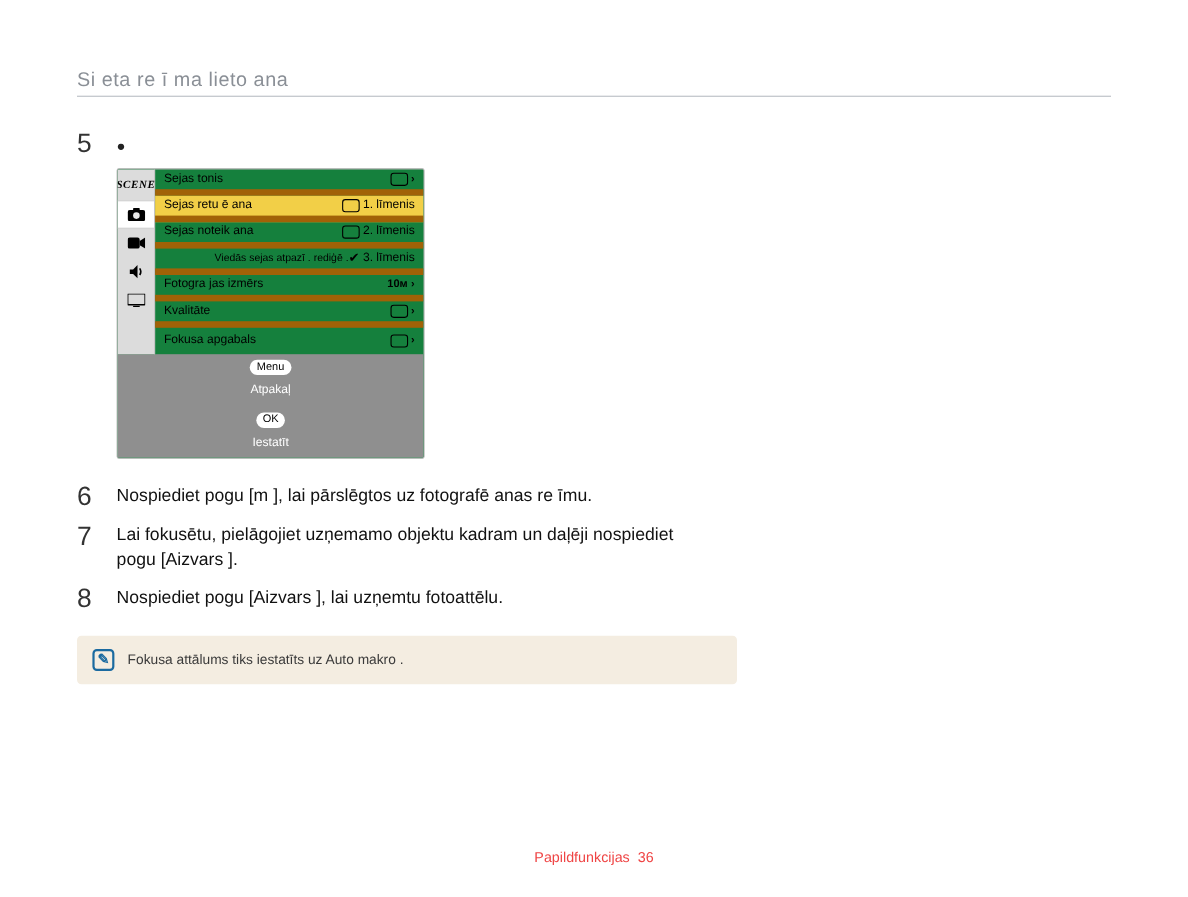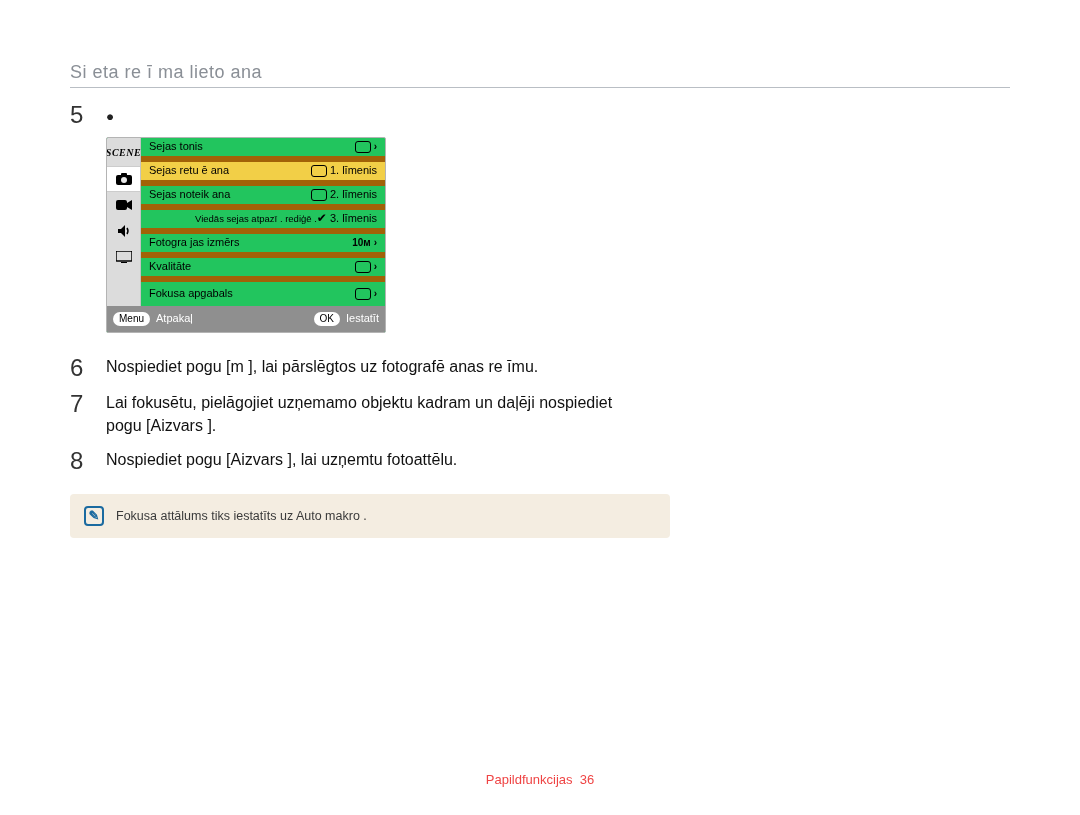--- a/index.html
+++ b/index.html
@@ -1,41 +1,41 @@
 <!DOCTYPE html>
 <html><head>
 <meta charset="utf-8">
 <style>
   * { box-sizing: border-box; margin: 0; padding: 0; }
   html, body { width: 1080px; height: 815px; background: #fff; font-family: Arial, Helvetica, sans-serif; color: #222; }
   .page { padding: 62px 70px 0 70px; position: relative; height: 100%; }
-  .header-line { color: #8a8f96; font-size: 18px; letter-spacing: 0.5px; padding-bottom: 4px; border-bottom: 1px solid #b9bec4; margin-bottom: 14px; }
+  .header-line { color: #8a8f96; font-size: 18px; letter-spacing: 0.5px; padding-bottom: 4px; border-bottom: 1px solid #b9bec4; margin-bottom: 30px; }
   .step { display: flex; gap: 14px; margin-bottom: 10px; max-width: 560px; }
   .step-num { font-size: 24px; font-weight: 300; color: #333; flex: 0 0 22px; line-height: 1.1; }
   .step-body { font-size: 16px; line-height: 1.45; color: #111; }
   .bullet-row { display: flex; gap: 8px; font-size: 13.5px; line-height: 1.4; color: #222; margin: 6px 0 10px 0; }
   .bullet-dot { flex: 0 0 auto; }
   .device {
-    width: 280px; border: 1px solid #b4b4b4; background: #22c55e;
+    width: 280px; border: 1px solid #b4b4b4; background: #15803d;
     border-radius: 2px; overflow: hidden; font-size: 11px; color: #000;
     margin-top: 6px;
   }
   .dev-main { display: flex; }
   .dev-side { width: 34px; background: #dcdcdc; border-right: 1px solid #c4c4c4; padding-top: 2px; }
   .side-ico { height: 26px; display: flex; align-items: center; justify-content: center; font-size: 13px; color: #000; }
   .side-ico.sel { background: #fff; border-top: 1px solid #ccc; border-bottom: 1px solid #ccc; }
   .dev-rows { flex: 1; }
   .dev-row { display: flex; align-items: center; height: 24px; padding: 0 8px; border-bottom: 6px solid #a16207; }
   .dev-row.last { border-bottom: none; }
   .dev-row.hi { background: #f2cf47; }
   .dev-label { flex: 1; white-space: nowrap; overflow: hidden; }
   .dev-val { display: flex; align-items: center; gap: 3px; font-size: 11px; }
   .ov-icon { width: 16px; height: 12px; border: 1px solid #000; border-radius: 3px; display: inline-block; position: relative; }
   .chev { font-size: 10px; font-weight: bold; }
-  .dev-footer { display: flex; align-items: center; gap: 6px; padding: 5px 6px; background: #8f8f8f; color: #fff; font-size: 11px; }
+  .dev-footer { display: flex; align-items: center; gap: 6px; padding: 5px 6px; background: #8f8f8f; color: #fff; font-size: 11px; flex-direction: column; }
   .pill { background: #fff; color: #000; border-radius: 7px; padding: 0 6px; font-size: 10px; line-height: 14px; height: 14px; display: inline-flex; align-items: center; }
   .foot-spacer { flex: 1; }
   .note-box {
     margin-top: 20px; max-width: 600px; background: #f4ede1; border-radius: 4px;
     padding: 12px 14px; display: flex; gap: 12px; align-items: center;
     font-size: 12.5px; color: #3a3a3a;
   }
   .note-icon { width: 20px; height: 20px; border: 2px solid #1a6aa0; color: #1a6aa0; border-radius: 4px; display: flex; align-items: center; justify-content: center; font-weight: bold; font-size: 13px; flex: 0 0 20px; }
   .footer { position: absolute; left: 0; right: 0; bottom: 28px; text-align: center; font-size: 13px; color: #ef4444; }
   .scene-label { font-family: Georgia, serif; font-style: italic; font-weight: bold; font-size: 10px; letter-spacing: 0.5px; }

